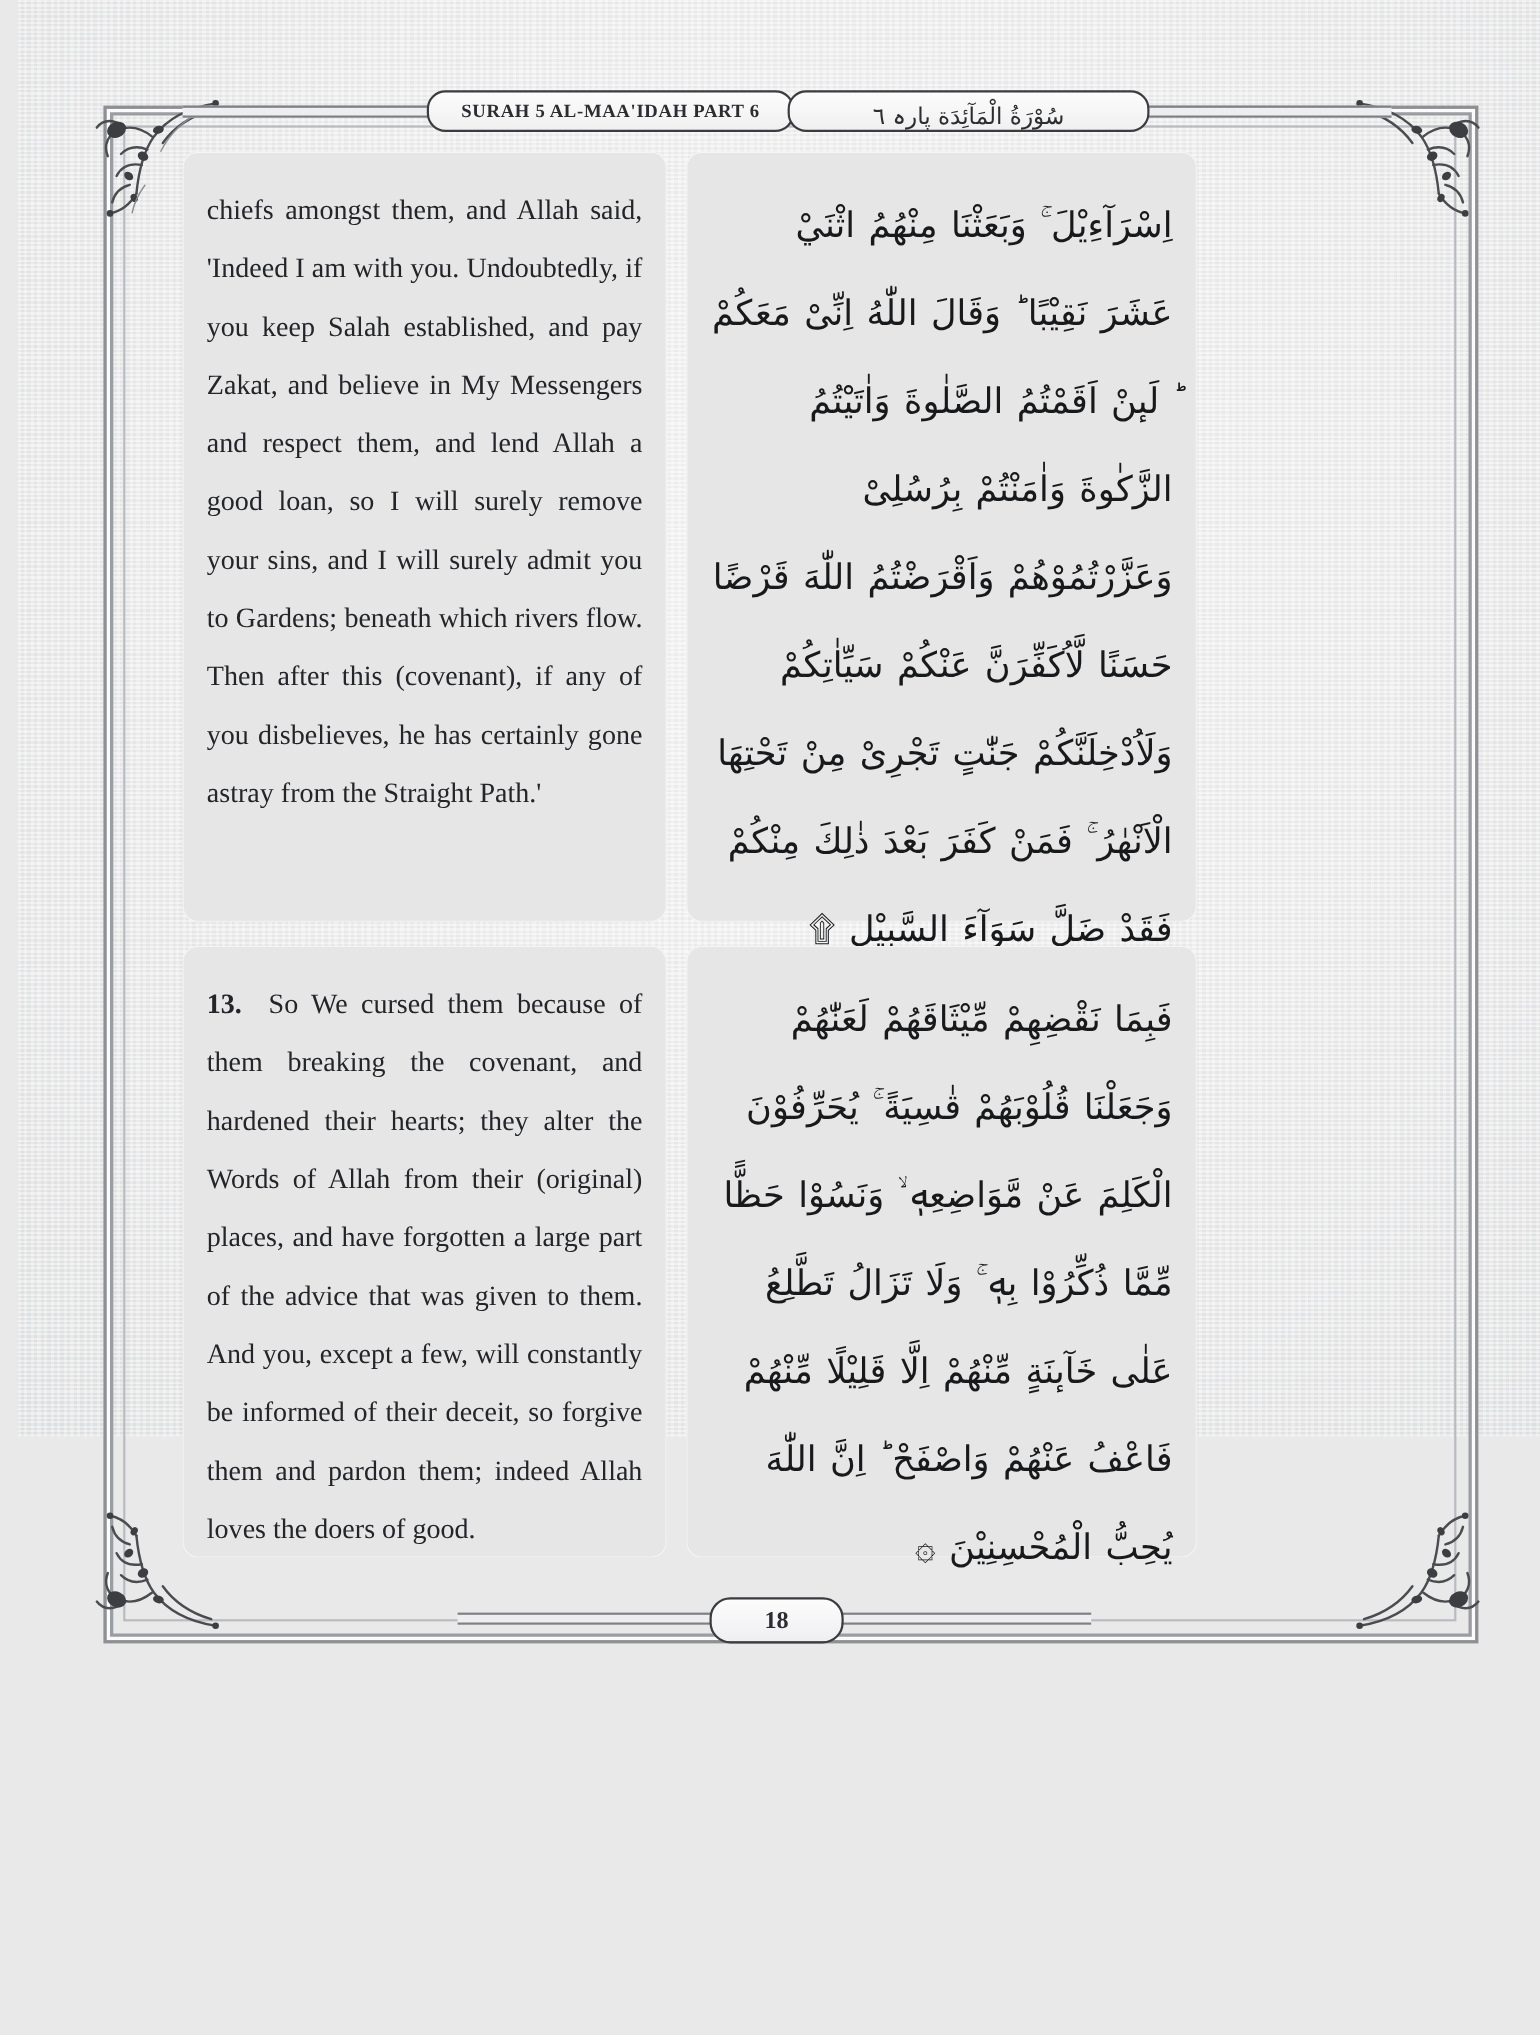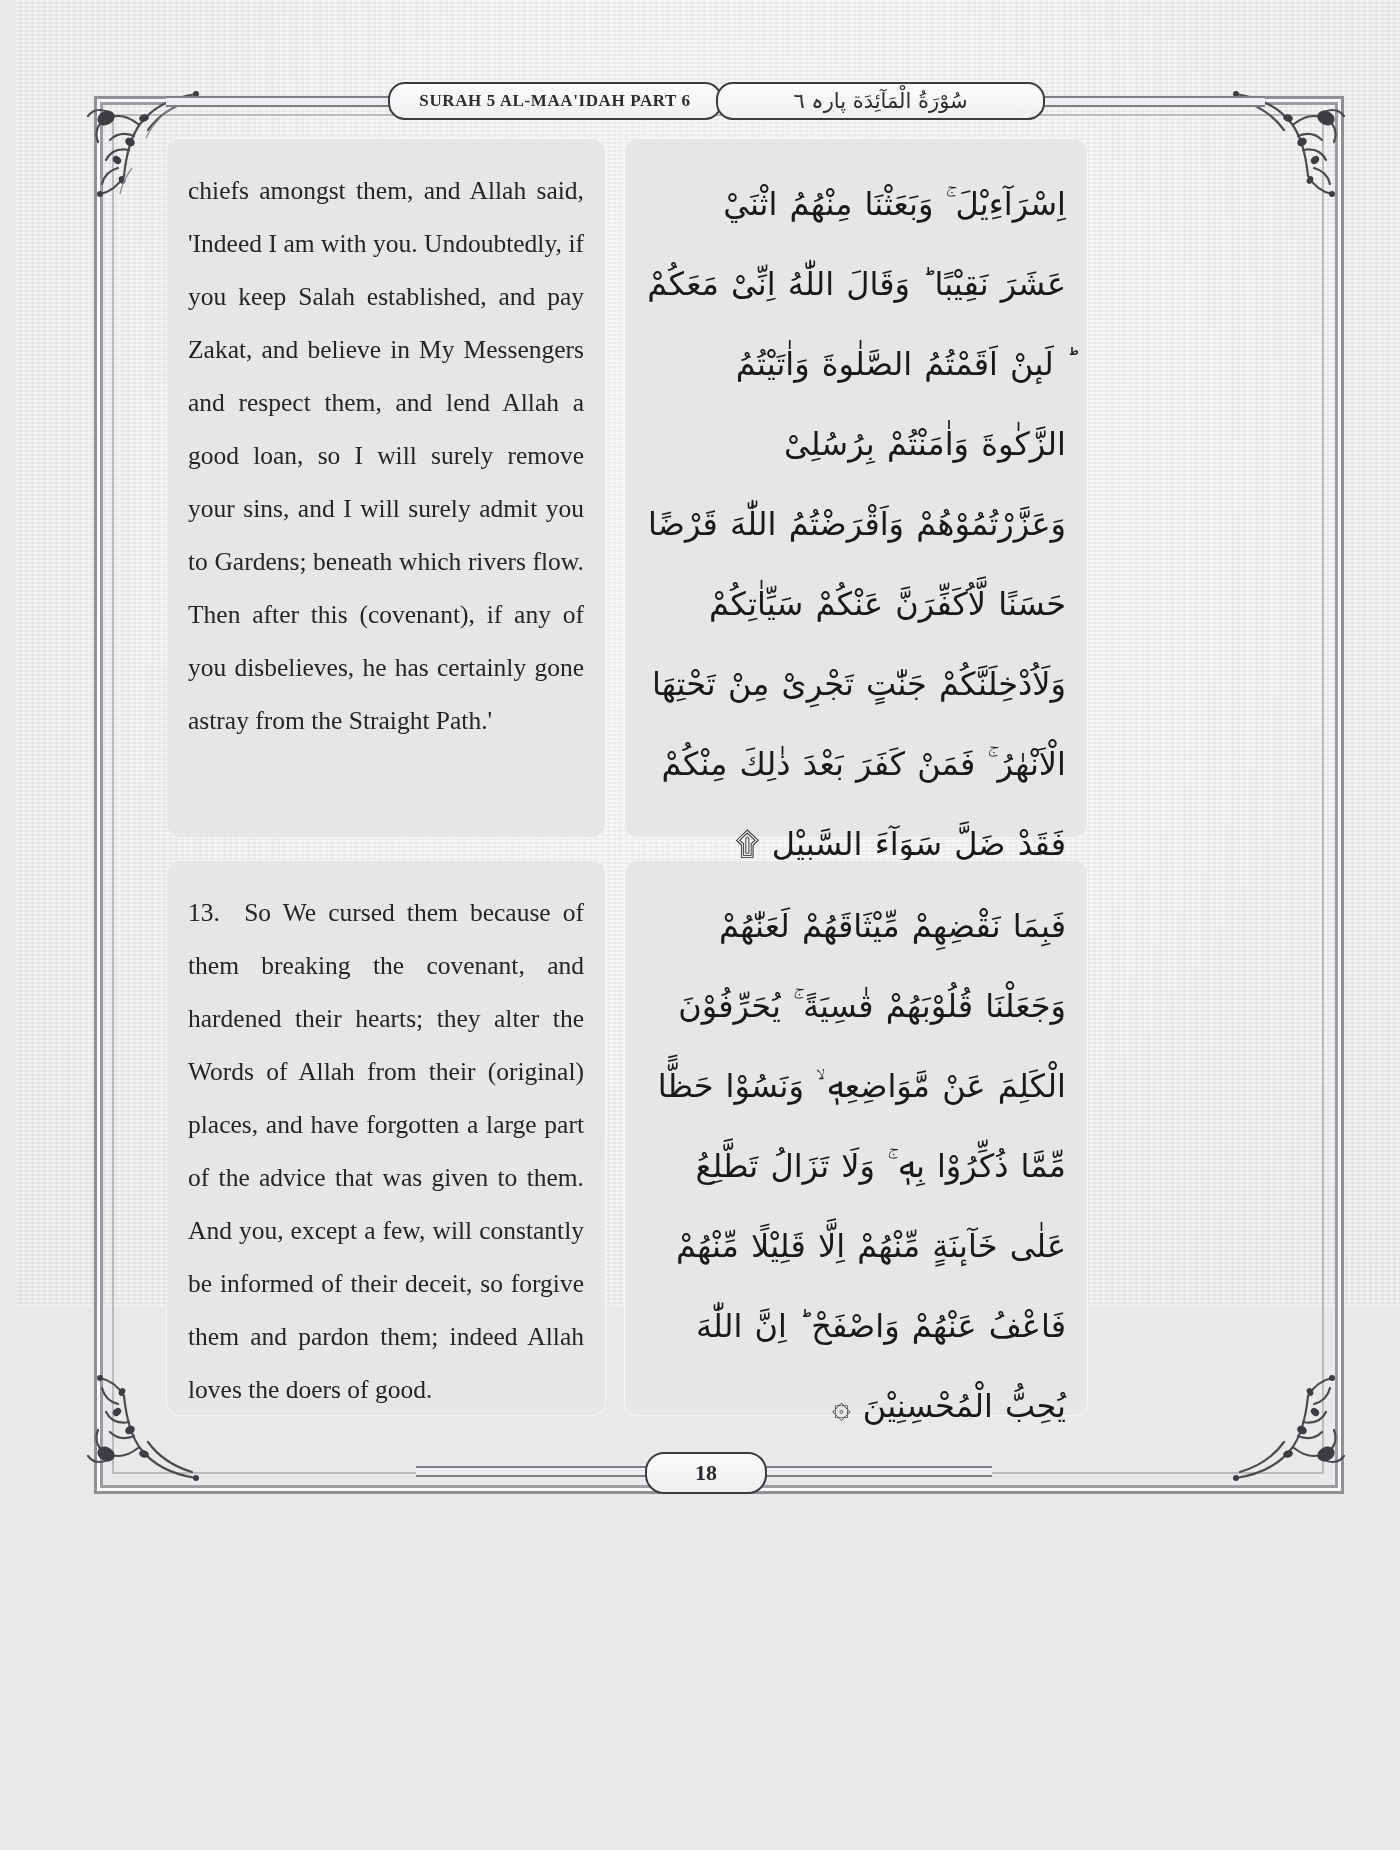--- a/index.html
+++ b/index.html
@@ -79,20 +79,21 @@
     align-items: center;
     justify-content: center;
   }
   #banner-en {
     left: 372px;
     width: 330px;
   }
   #banner-ar {
     left: 700px;
     width: 325px;
+    align-items: flex-end;
   }
   #banner-en .banner-text {
     font-family: "Liberation Serif", serif;
     font-size: 17px;
     font-weight: 700;
     letter-spacing: 0.6px;
     color: #2b2d30;
     white-space: nowrap;
   }
   #banner-ar .banner-text {
@@ -157,21 +158,21 @@
     font-family: "Liberation Serif", serif;
     font-size: 25.5px;
     line-height: 53px;
     color: #232528;
     text-align: justify;
     text-align-last: left;
     -moz-text-align-last: left;
     hyphens: none;
   }
   .en-text .vnum {
-    font-weight: 400;
+    font-weight: 700;
     margin-top: 40px;
   }
 
   .ar-text {
     font-family: "DejaVu Sans", "Liberation Sans", sans-serif;
     direction: rtl;
     text-align: right;
     font-size: 32px;
     line-height: 80px;
     color: #18191b;

